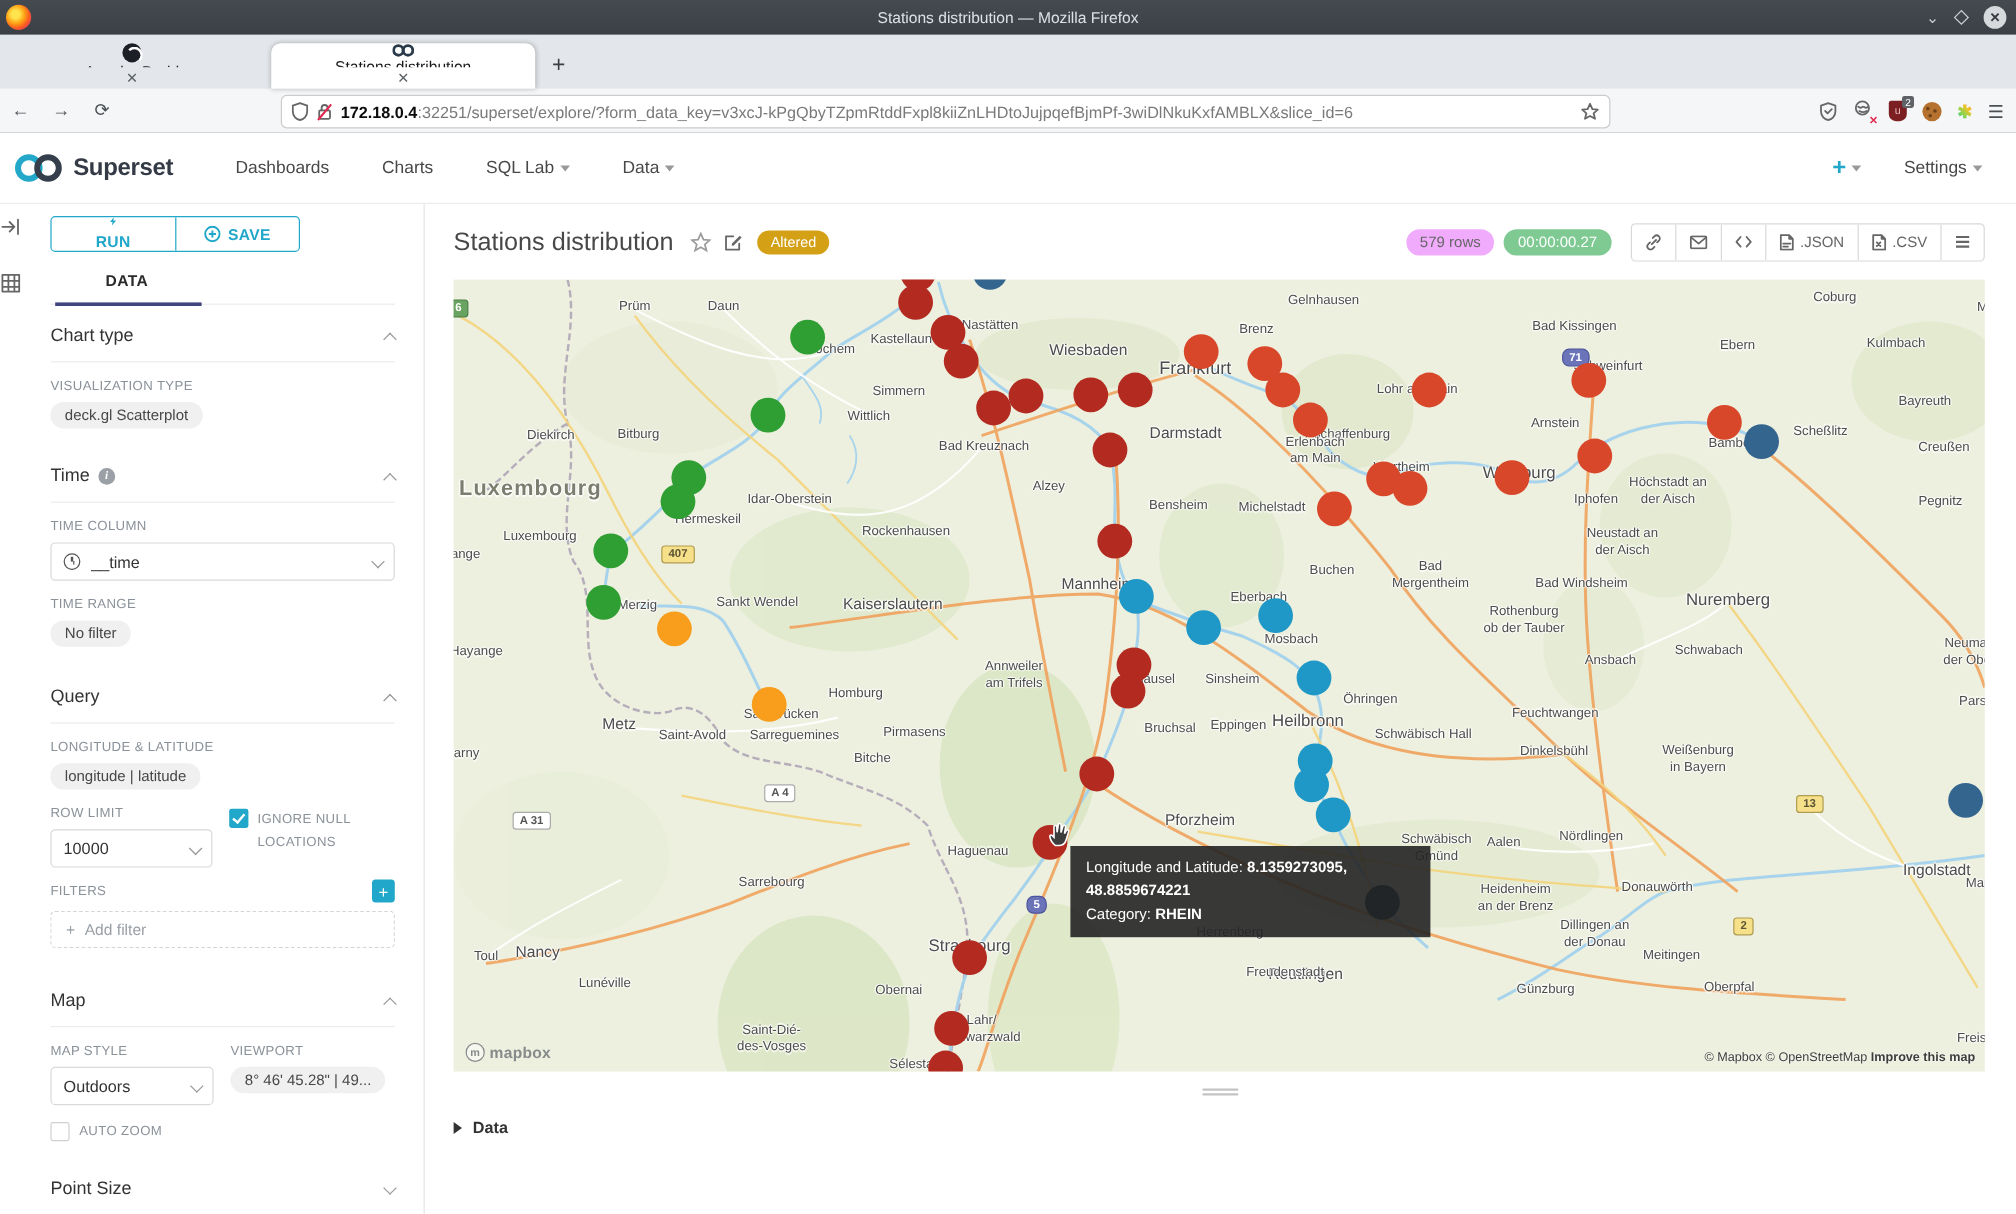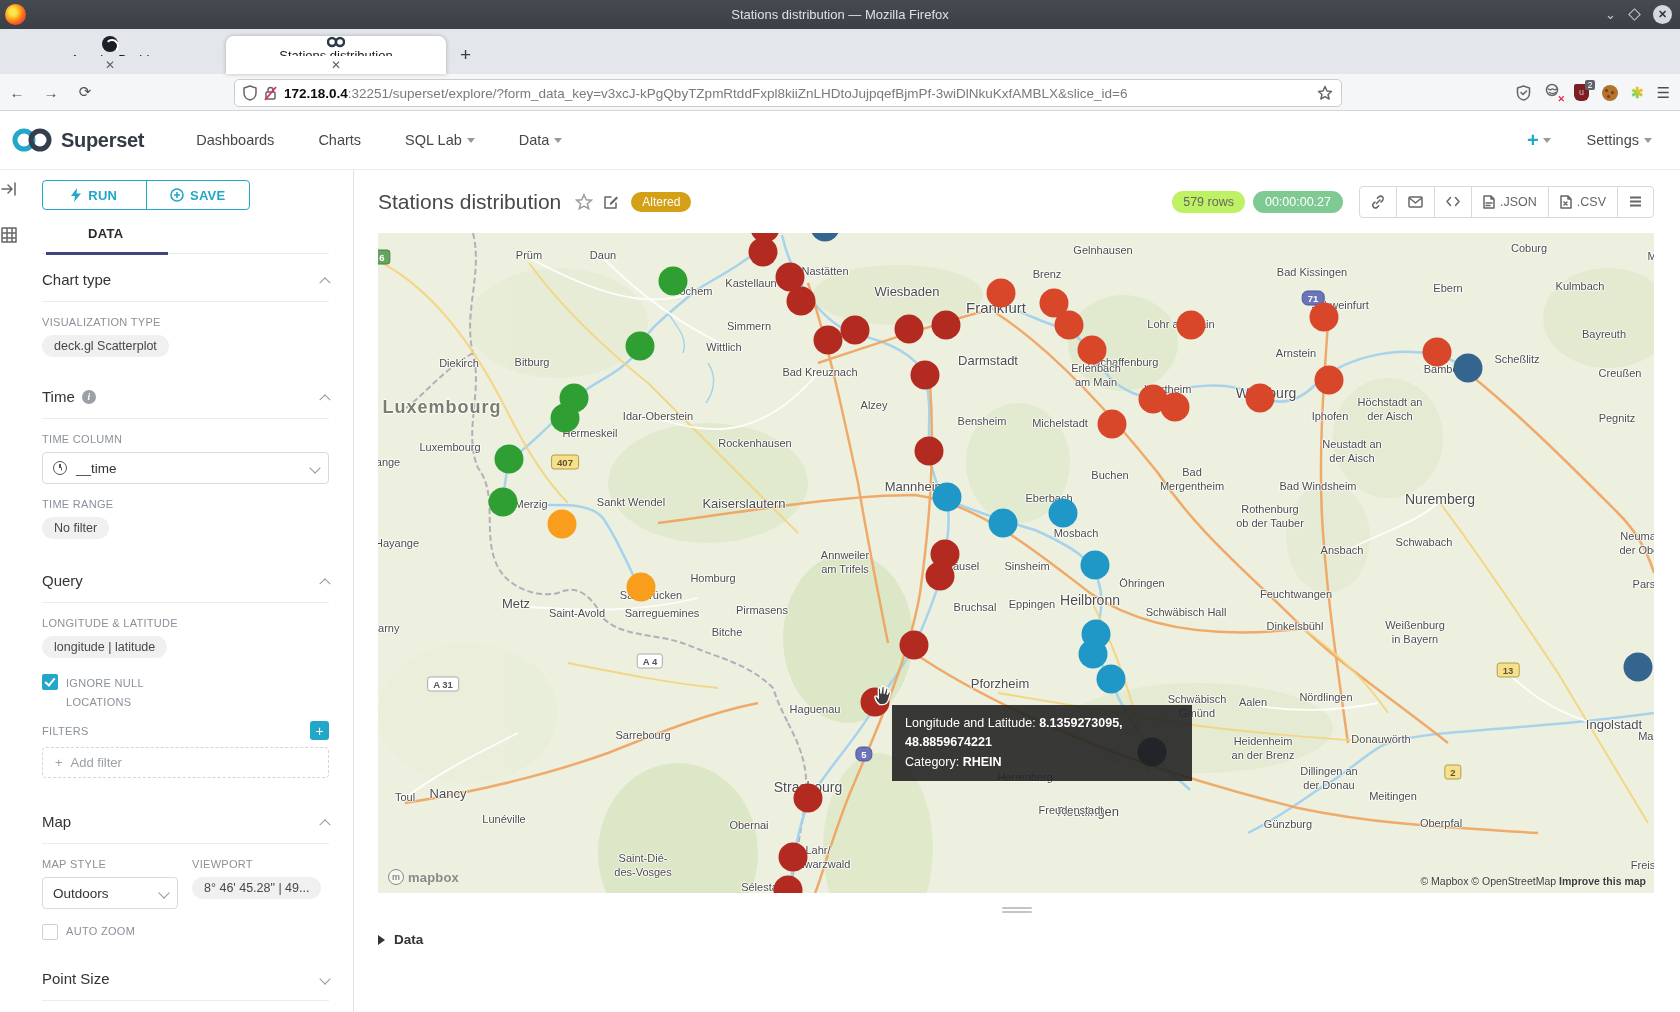--- a/index.html
+++ b/index.html
@@ -46,21 +46,21 @@
   .nav-right { position:absolute; right:28px; display:flex; align-items:center; gap:36px; }
   .plus-teal { color:#20a7c9; font-size:20px; font-weight:bold; display:flex; align-items:center; gap:4px; }
 
   
   .rail { position:absolute; left:0; top:170px; width:34px; bottom:0; background:#fff; }
   .rail-ic { width:18px; height:18px; margin:10px auto 14px; color:#5f6a74; }
   .panel { position:absolute; left:34px; top:170px; width:320px; bottom:0; background:#fff; border-right:1px solid #e2e2e2; padding:0 24px 0 8px; overflow:hidden; }
 
   .runsave { display:flex; width:208px; height:30px; border:1px solid #20a7c9; border-radius:4px; overflow:hidden; margin-top:10px; }
   .runsave > div { flex:1; display:flex; align-items:center; justify-content:center; gap:6px; color:#20a7c9; font-size:13px; font-weight:bold; letter-spacing:.3px; }
-  .runsave > div:first-child { border-right:1px solid #20a7c9; }
+  .runsave > div:first-child { border-right:1px solid #20a7c9;flex-direction:column; }
 
   .ptab-row { margin-top:16px; border-bottom:1px solid #ececec; position:relative; height:28px; }
   .ptab { position:absolute; left:46px; font-size:13px; font-weight:bold; color:#2a2a2a; letter-spacing:.3px; }
   .ptab-line { position:absolute; left:4px; bottom:-2px; width:122px; height:3px; background:#41457e; }
 
   .sec-h { display:flex; align-items:center; justify-content:space-between; padding:17px 0 13px; border-bottom:1px solid #ececec; }
   .sec-h .st { font-size:15px; color:#333; display:flex; align-items:center; gap:7px; }
   .chev { width:8px; height:8px; border-right:1.6px solid #979797; border-bottom:1.6px solid #979797; display:inline-block; }
   .chev.up { transform:rotate(-135deg) translate(-2px,-2px); }
   .chev.down { transform:rotate(45deg); }
@@ -80,21 +80,21 @@
   .plusbtn { width:19px; height:19px; background:#20a7c9; border-radius:3px; color:#fff; font-size:14px; display:flex; align-items:center; justify-content:center; }
   .addfilter { border:1.5px dashed #d5d5d5; border-radius:4px; height:31px; display:flex; align-items:center; padding:0 12px; color:#9aa0a6; font-size:13px; gap:8px; }
 
   
   .main { position:absolute; left:354px; top:170px; right:0; bottom:0; background:#fff; }
   .main-header { height:63px; display:flex; align-items:center; padding:0 26px 0 24px; }
   .m-title { font-size:21px; color:#484848; font-weight:500; }
   .hdr-ic { color:#9b9b9b; margin-left:14px; }
   .altered { background:#d4a015; color:#fff; font-size:12px; padding:3px 11px; border-radius:11px; margin-left:12px; }
   .hdr-right { margin-left:auto; display:flex; align-items:center; gap:8px; }
-  .rows-pill { background:#bef264; color:#666; font-size:12.5px; padding:4px 11px; border-radius:12px; }
+  .rows-pill { background:#f0abfc; color:#666; font-size:12.5px; padding:4px 11px; border-radius:12px; }
   .timer-pill { background:#7fca93; color:#fff; font-size:12.5px; padding:4px 12px; border-radius:12px; }
   .btn-group { display:flex; border:1px solid #d9d9d9; border-radius:4px; overflow:hidden; margin-left:8px; }
   .btn-group > div { height:30px; display:flex; align-items:center; justify-content:center; padding:0 11px; border-right:1px solid #d9d9d9; color:#666; font-size:12.5px; gap:5px; }
   .btn-group > div:last-child { border-right:none; }
 
   
   .map { position:absolute; left:24px; top:63px; width:1276px; height:660px; background:#edf0df; overflow:hidden; }
   .map svg.base { position:absolute; left:0; top:0; }
   .mlabel { position:absolute; transform:translate(-50%,-50%); font-size:11px; color:#4c4c4c; white-space:pre; text-align:center; line-height:1.25; text-shadow:-1px 0 1px #fff,1px 0 1px #fff,0 -1px 1px #fff,0 1px 1px #fff; z-index:3; }
   .mlabel.country { color:#7b7e6e; font-weight:bold; letter-spacing:1px; }
@@ -277,20 +277,27 @@
   <div class="flabel">TIME RANGE</div>
   <span class="pill">No filter</span>
 
   <div class="sec-h" style="margin-top:16px">
     <span class="st">Query</span>
       <span class="chev up"></span>
   </div>
   <div class="flabel">LONGITUDE &amp; LATITUDE</div>
   <span class="pill">longitude | latitude</span>
   <div class="q-grid">
+    <div style="width:136px">
+      <div class="flabel">ROW LIMIT</div>
+      <div class="select">
+        <span>10000</span>
+        <span class="sel-chev chev down"></span>
+      </div>
+    </div>
     <div style="display:flex;gap:8px;margin-top:16px;width:140px">
       <span class="checkbox on"></span>
       <span class="cb-label">IGNORE NULL LOCATIONS</span>
     </div>
   </div>
   <div style="display:flex;justify-content:space-between;align-items:center;margin-top:10px">
     <span class="flabel" style="margin:0">FILTERS</span>
     <span class="plusbtn">+</span>
   </div>
   <div class="addfilter" style="margin-top:7px">

